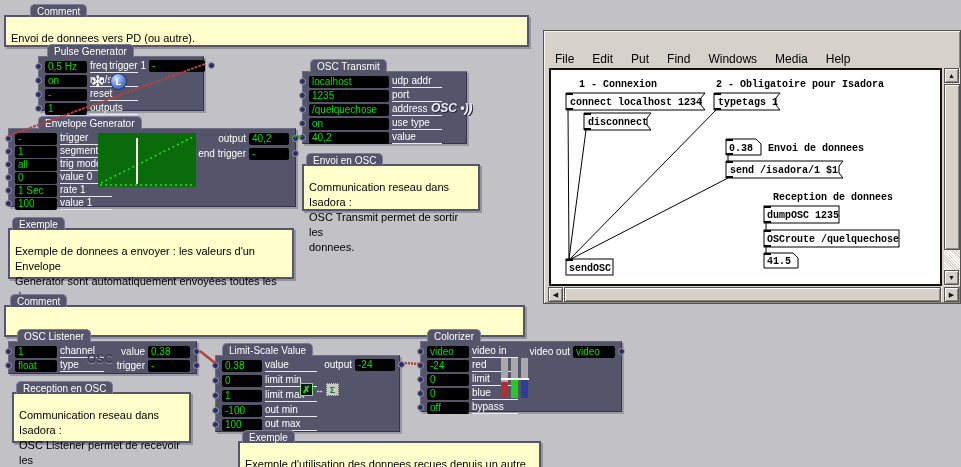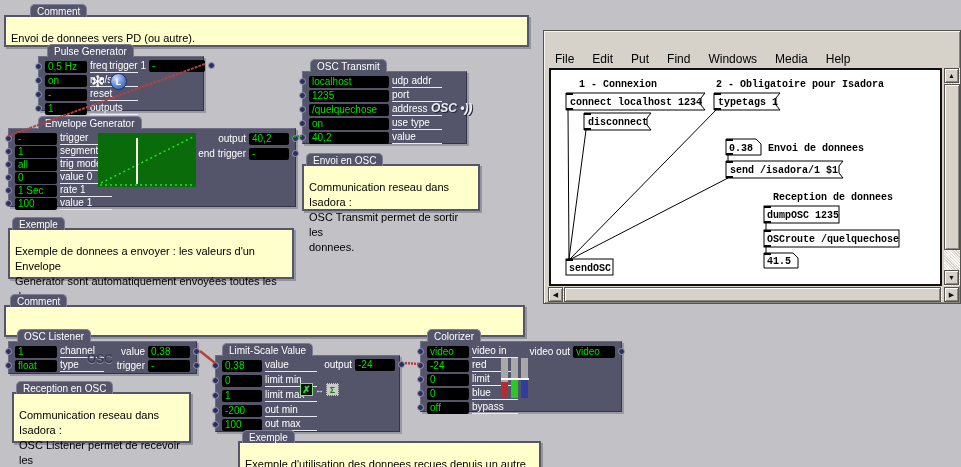--- a/index.html
+++ b/index.html
@@ -267,21 +267,21 @@
       <span class="vbox" style="width:40px">0</span>
       <span class="lbl" style="width:52px">limit min</span>
     </div>
   <div class="row" style="top:33px">
       <span class="port"></span>
       <span class="vbox" style="width:40px">1</span>
       <span class="lbl" style="width:52px">limit max</span>
     </div>
   <div class="row" style="top:48px">
       <span class="port"></span>
-      <span class="vbox" style="width:40px">-200</span>
+      <span class="vbox" style="width:40px">-100</span>
       <span class="lbl" style="width:52px">out min</span>
     </div>
   <div class="row" style="top:62px">
       <span class="port"></span>
       <span class="vbox" style="width:40px">100</span>
       <span class="lbl" style="width:52px">out max</span>
     </div>
   <span class="lsvicon" style="left:84px;top:27px">
     <span class="lsvbox1">✗</span>
     <span class="lsvarrow">↔</span>

